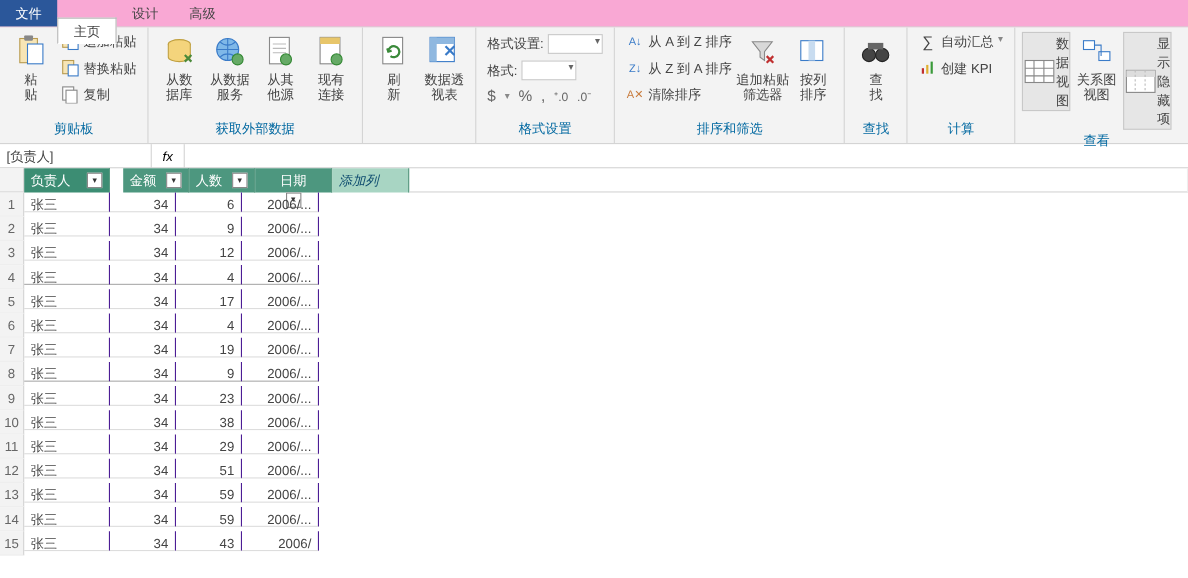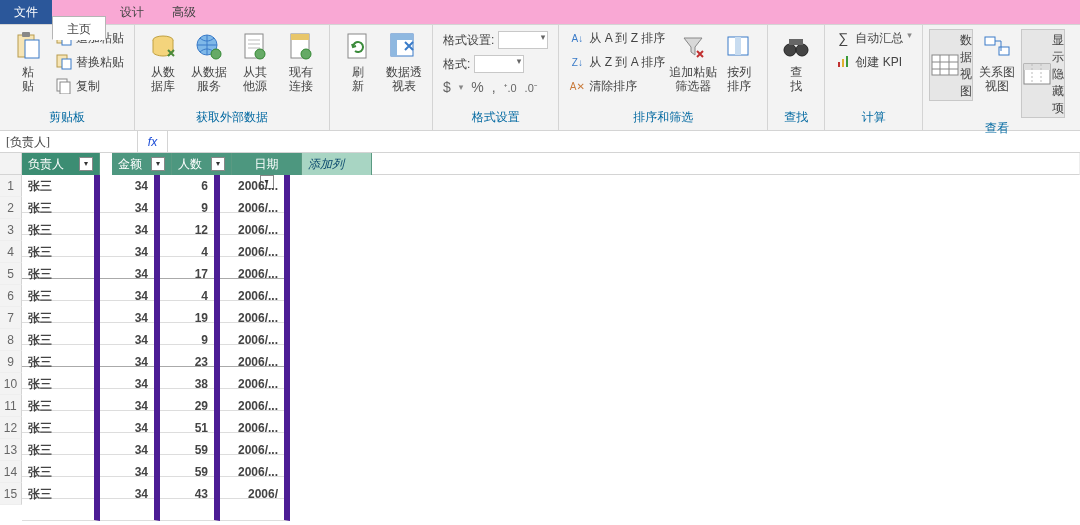--- a/index.html
+++ b/index.html
@@ -20,36 +20,36 @@
   .stack { display:flex; flex-direction:column; gap:2px; }
   .small-btn { display:flex; gap:4px; padding:1px 4px; cursor:pointer; white-space:nowrap; height:22px; }
   .small-btn .ico { width:16px; height:16px; display:flex; align-items:center; justify-content:center; }
   .kv { display:flex; align-items:center; gap:4px; height:22px; padding:0 4px; white-space:nowrap; }
   .kv .dd { border:1px solid #c8c8c8; background:#fff; padding:0 14px 0 4px; height:18px; min-width:50px; position:relative; font-size:11px; }
   .kv .dd::after { content:"▾"; position:absolute; right:2px; top:0; font-size:9px; color:#666;}
   .fmt-row { display:flex; gap:8px; padding:2px 4px; color:#666; font-size:14px; align-items:center;}
   .view-btn { display:flex; flex-direction:row; align-items:center; width:44px; padding-top:2px; cursor:pointer; background:#e6e6e6; border:1px solid #c8c8c8;}
   
   .fbar { display:flex; height:22px; border-bottom:1px solid #d4d4d4; align-items:center; }
-  .namebox { width:138px; border-right:1px solid #d4d4d4; padding:0 6px; line-height:22px;font-family:Liberation Serif, serif; }
-  .fx { width:30px; text-align:center; color:#1d4ed8; font-style:italic; border-right:1px solid #d4d4d4; line-height:22px;}
+  .namebox { width:138px; border-right:1px solid #d4d4d4; padding:0 6px; line-height:22px; }
+  .fx { width:30px; text-align:center; color:#000000; font-style:italic; border-right:1px solid #d4d4d4; line-height:22px;}
   
   .grid { display:flex; }
   .rowhdrs { display:flex; flex-direction:column; }
   .corner { width:22px; height:22px; border-right:1px solid #d4d4d4; border-bottom:1px solid #d4d4d4; background:#f3f3f3;}
   .rhdr { width:22px; height:22px; line-height:22px; text-align:center; background:#f3f3f3; border-right:1px solid #d4d4d4; border-bottom:1px solid #eee; color:#666;}
   .cols { flex:1; }
   .colhdr-row { display:flex; height:22px; }
   .colhdr { height:22px; line-height:22px; color:#fff; padding:0 6px; display:flex; align-items:center; justify-content:space-between; font-size:12px; border-right:1px solid #5a9a82;}
   .colhdr .dd-btn { width:14px; height:14px; background:#fff; border:1px solid #888; display:flex; align-items:center; justify-content:center; font-size:8px; color:#333;}
   .colhdr.c1{width:78px;background:#3c8d73;} .colhdr.c2{width:60px;background:#4d977f;margin-left:12px;} .colhdr.c3{width:60px;background:#4d977f;} .colhdr.c4{width:70px;background:#4d977f;flex-direction:column;}
   .colhdr.add{width:70px;background:#a8d5c3;color:#0c4a6e;font-style:italic;}
   .plain-col{height:22px;border-bottom:1px solid #d4d4d4;border-right:1px solid #eee;}
   .row { display:flex; height:22px; }
-  .cell { height:38px; line-height:22px; padding:0 6px; border-right:6px solid #4c1d95; border-bottom:1px solid #ddd; overflow:hidden; white-space:nowrap;font-weight:bold;}
+  .cell { height:18px; line-height:22px; padding:0 6px; border-right:1px solid #4c1d95; border-bottom:1px solid #ddd; overflow:hidden; white-space:nowrap;}
   .cell.c1{width:78px;} .cell.c2{width:60px;text-align:right;} .cell.c3{width:60px;text-align:right;} .cell.c4{width:70px;text-align:right;}
   .row:nth-child(4) .cell, .row:nth-child(8) .cell { border-bottom:1px solid #aaa; }
   svg { display:block; }
 </style>
 </head>
 <body>
 
 <div class="tabs">
   <div class="tab file">文件</div>
   <div class="tab active">主页</div>

